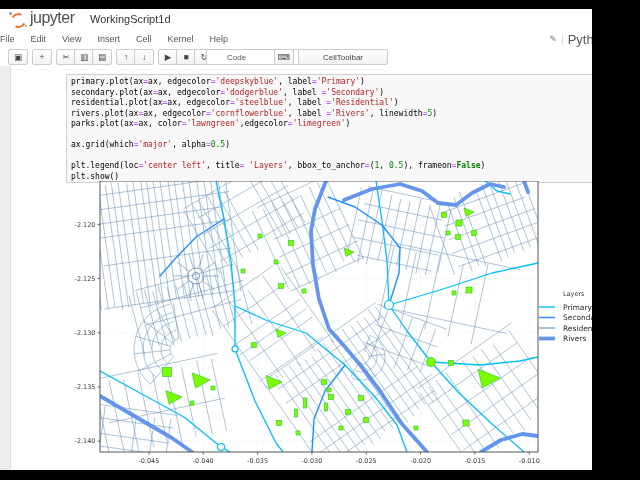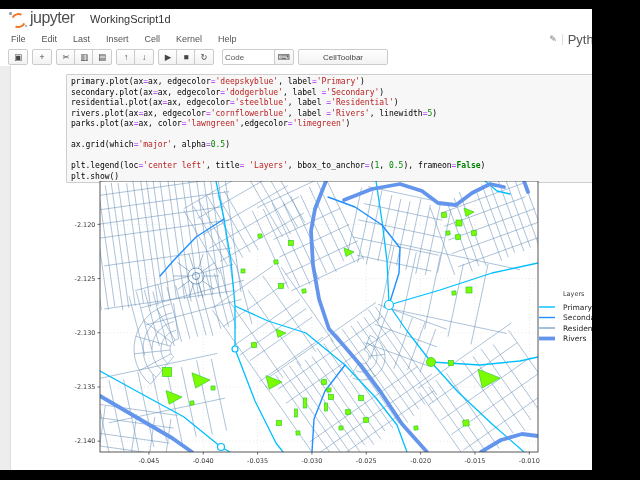--- a/index.html
+++ b/index.html
@@ -20,37 +20,37 @@
   .jdot.d2{right:-1px;bottom:1px;}
   .jtext{position:absolute;left:30px;top:0px;font-size:16px;color:#4e4e4e;letter-spacing:-0.5px;}
   .nbtitle{position:absolute;left:90px;top:4px;font-size:11px;color:#333;font-weight:500;}
   .checkpoint{position:absolute;left:183px;top:7px;font-size:7.5px;color:#777;}
   .pylogo{position:absolute;right:10px;top:2px;width:17px;height:17px;border-radius:4px;
           background:linear-gradient(135deg,#3776ab 0 50%,#ffd94a 50% 100%);}
 
   
   .menubar{position:absolute;left:0;top:31px;width:640px;height:16px;background:#fff;
            border-bottom:1px solid #e7e7e7;display:flex;align-items:center;}
-  .menu-items{display:flex;padding-left:11px;gap:16px;}
+  .menu-items{display:flex;gap:16px;}
   .menu-item{font-size:9px;color:#555;}
   .menu-right{position:absolute;right:6px;top:0;height:16px;display:flex;align-items:center;gap:5px;}
   .pencil{font-size:9px;color:#777;}
   .mdivider{width:1px;height:11px;background:#ddd;}
   .kernel-name{font-size:13px;color:#555;}
   .kcircle{width:8px;height:8px;border:1.5px solid #828282;border-radius:50%;}
 
   
   .toolbar{position:absolute;left:0;top:47px;width:640px;height:19px;background:#fff;
            border-bottom:1px solid #e0e0e0;}
   .tbtn{position:absolute;top:2px;height:14px;min-width:16px;padding:0 1px;background:linear-gradient(#fff,#f2f2f2);
         border:1px solid #ccc;border-radius:2px;font-size:8.5px;color:#444;
         display:flex;align-items:center;justify-content:center;}
-  .tsel{position:absolute;top:2px;left:222px;width:58px;height:14px;border:1px solid #ccc;border-radius:2px;
+  .tsel{position:absolute;top:2px;left:206px;width:58px;height:14px;border:1px solid #ccc;border-radius:2px;
         background:#fff;font-size:8px;color:#555;display:flex;align-items:center;
-        justify-content:space-between;padding:0 2px;}
+        justify-content:space-between;padding:0 20px;}
   .tsel .arrows{font-size:6px;color:#777;line-height:5px;}
   .celltb{position:absolute;top:2px;left:298px;height:14px;padding:0 24px;background:linear-gradient(#fff,#f2f2f2);
         border:1px solid #ccc;border-radius:2px;font-size:8px;color:#444;display:flex;align-items:center;}
 
   
   .page{position:absolute;left:0;top:66px;width:640px;height:404px;background:#ededed;}
   .nb-container{position:absolute;left:10px;top:0;width:620px;height:404px;background:#fff;
                 border-left:1px solid #ddd;border-right:7px solid #0f172a;}
 
   .code-cell{position:absolute;left:55px;top:8px;width:562px;height:107px;background:#f7f7f7;
@@ -81,21 +81,21 @@
     </span>
     <span class="jtext">jupyter</span>
     <span class="nbtitle">WorkingScript1d</span>
     <span class="pylogo"></span>
   </div>
 
   <div class="menubar">
     <div class="menu-items">
       <span class="menu-item">File</span>
       <span class="menu-item">Edit</span>
-      <span class="menu-item">Last</span>
+      <span class="menu-item">View</span>
       <span class="menu-item">Insert</span>
       <span class="menu-item">Cell</span>
       <span class="menu-item">Kernel</span>
       <span class="menu-item">Help</span>
     </div>
     <div class="menu-right">
       <span class="pencil">✎</span>
       <span class="mdivider"></span>
       <span class="kernel-name">Python 3</span>
       <span class="kcircle"></span>

